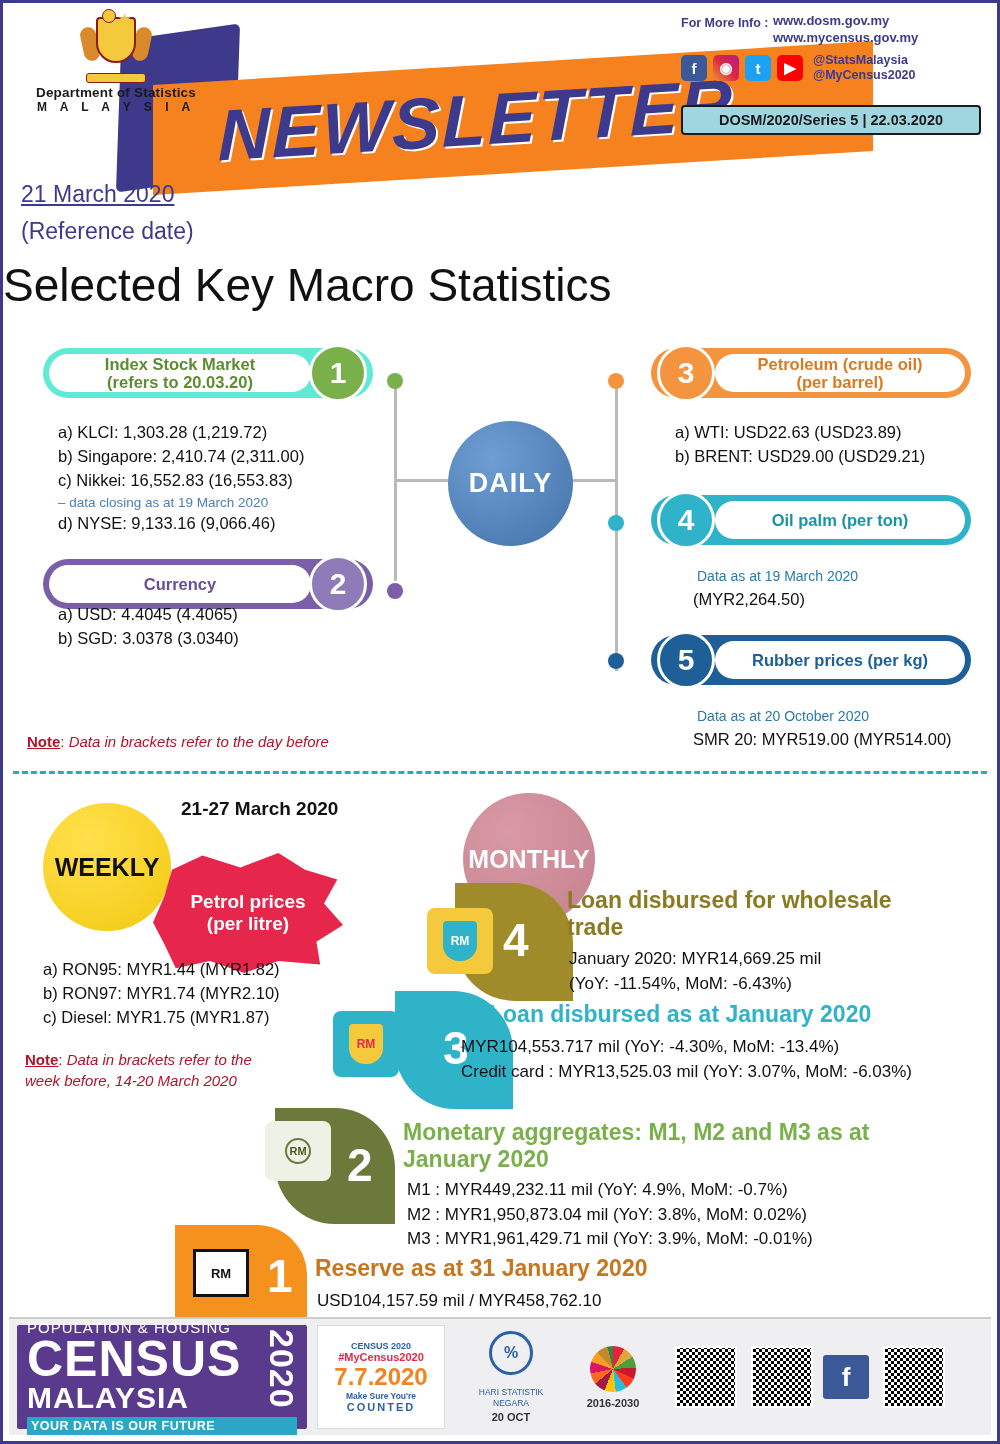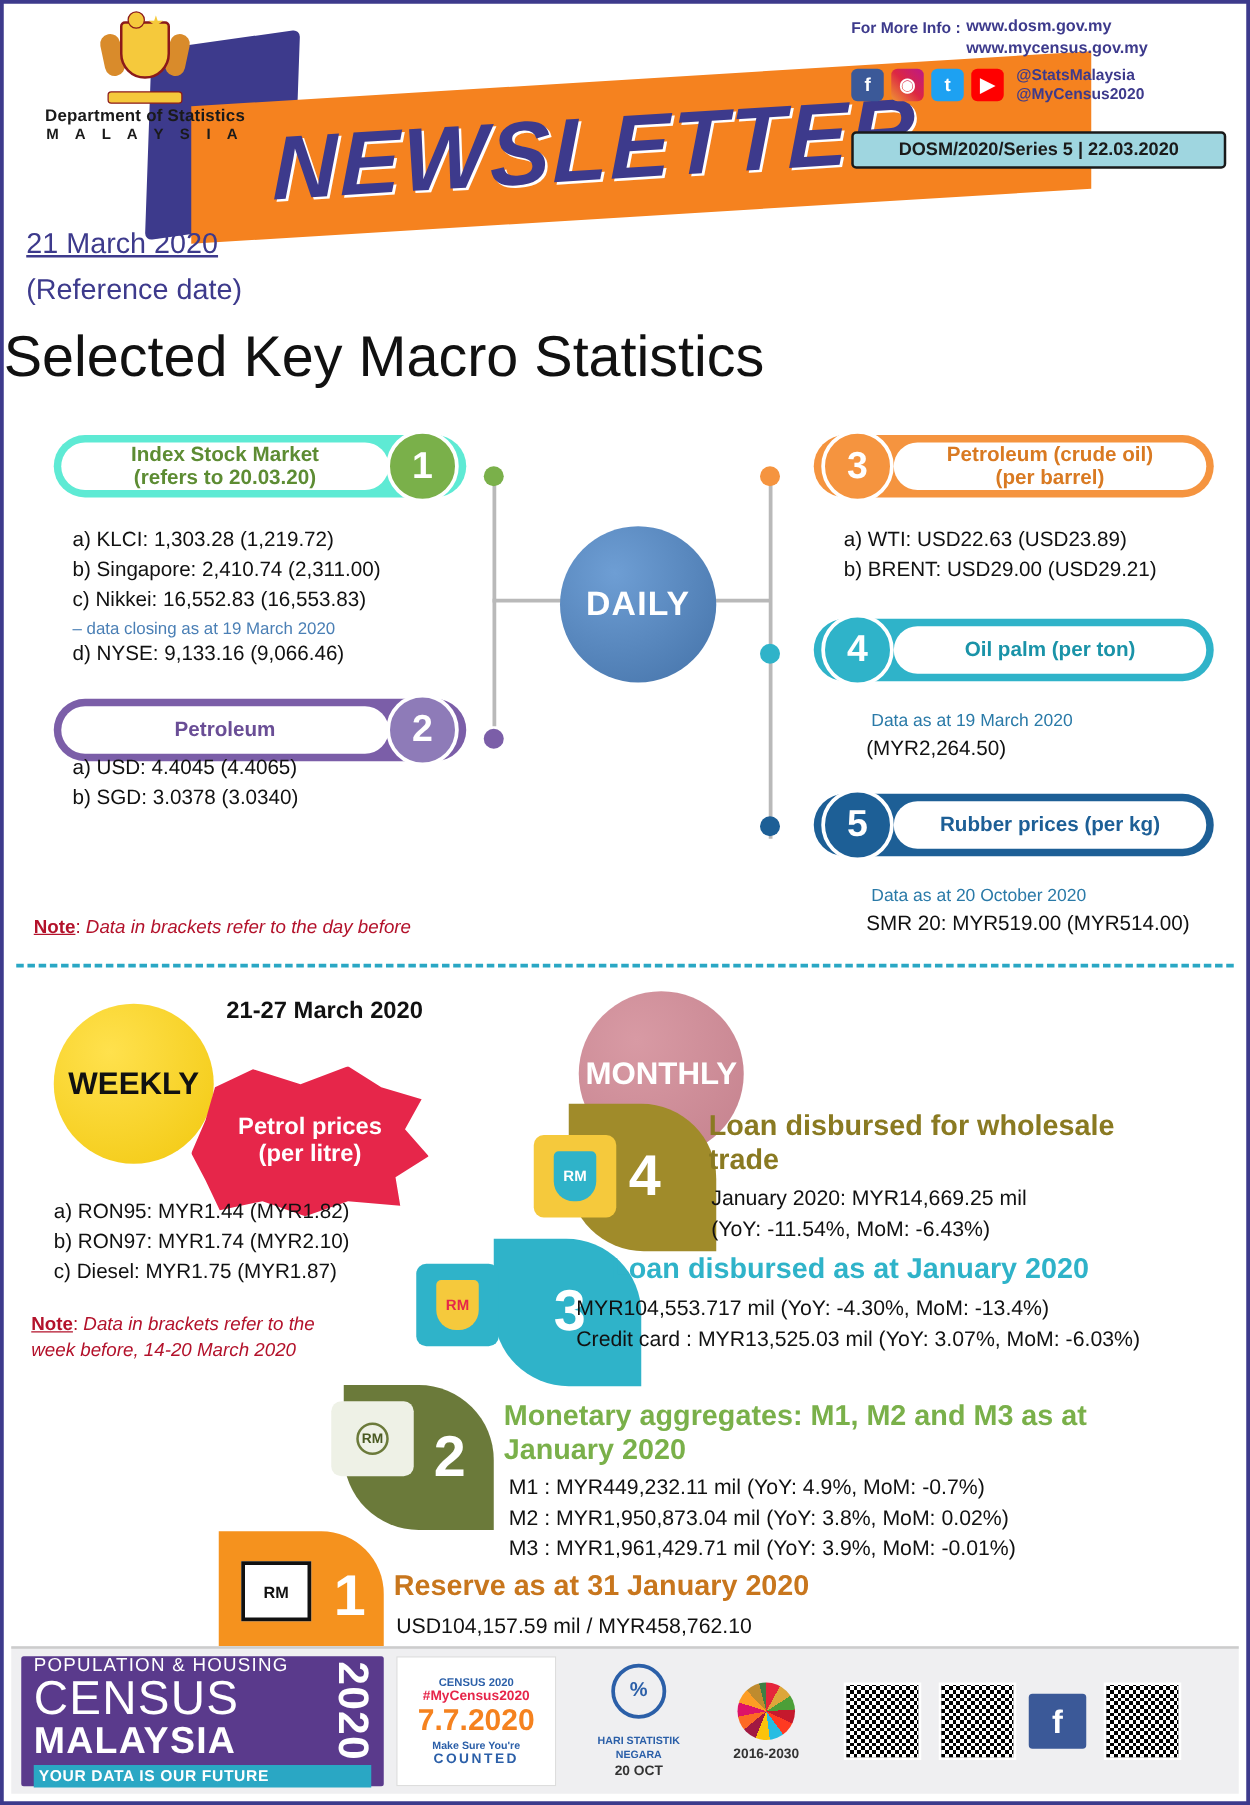--- a/index.html
+++ b/index.html
@@ -170,40 +170,40 @@
     position:absolute; left:6px; bottom:6px; width:982px; height:118px;
     background:#efeff1; border-top:2px solid #ccc;
     display:flex; align-items:center;
   }
   .census-logo {
     width:290px; height:104px; margin-left:8px;
     background:#5a3a8c; color:#fff; position:relative; border-radius:2px;
     display:flex; flex-direction:column; justify-content:center; padding:6px 10px;
   }
   .cl-1 { font-size:15px; font-weight:normal; letter-spacing:1px; }
-  .cl-2 { font-size:38px; font-weight:normal; line-height:.95; letter-spacing:1px; }
+  .cl-2 { font-size:50px; font-weight:bold; line-height:.95; letter-spacing:1px; }
   .cl-3 { font-size:30px; font-weight:bold; line-height:1; letter-spacing:1px; }
   .cl-4 { background:#2aa7c4; color:#fff; font-size:12.5px; font-weight:bold; padding:2px 4px; margin-top:4px; letter-spacing:.5px;}
   .cl-year {
     position:absolute; right:6px; top:4px; font-size:34px; font-weight:bold;
     color:#fff; writing-mode:vertical-rl; letter-spacing:1px;
   }
   .mycensus {
     width:128px; height:104px; margin-left:10px; background:#fff; border:1px solid #ddd;
     display:flex; flex-direction:column; align-items:center; justify-content:center; text-align:center;
   }
   .mc-top { font-size:9px; color:#2b5fa8; font-weight:bold; }
   .mc-tag { font-size:11px; font-weight:bold; color:#e6264a; }
   .mc-date { font-size:24px; font-weight:bold; color:#f5821f; }
   .mc-sub { font-size:8.5px; color:#2b5fa8; font-weight:bold; line-height:1.25; }
   .mc-counted { font-size:11px; font-weight:bold; color:#2b5fa8; letter-spacing:2px; }
 
   .stat-day { width:96px; margin-left:18px; text-align:center; }
   .sd-circle { width:44px; height:44px; border-radius:50%; border:3px solid #2b5fa8; margin:0 auto; display:flex;align-items:center;justify-content:center;font-size:16px;font-weight:bold;color:#2b5fa8;}
-  .sd-t { font-size:8.5px; font-weight:bold; color:#2b5fa8; line-height:1.2; margin-top:12px;}
+  .sd-t { font-size:8.5px; font-weight:normal; color:#2b5fa8; line-height:1.2; margin-top:12px;}
   .sd-d { font-size:11px; font-weight:bold; color:#333; margin-top:3px;}
   .sdg { width:96px; text-align:center; margin-left:6px; }
   .sdg-wheel { width:46px;height:46px;border-radius:50%;margin:0 auto;
     background:conic-gradient(#e5243b 0 8%,#dda63a 8% 16%,#4c9f38 16% 24%,#c5192d 24% 32%,#ff3a21 32% 40%,#26bde2 40% 48%,#fcc30b 48% 56%,#a21942 56% 64%,#fd6925 64% 72%,#dd1367 72% 80%,#fd9d24 80% 88%,#bf8b2e 88% 96%,#3f7e44 96% 100%);}
   .sdg-t { font-size:11px; font-weight:bold; color:#333; margin-top:5px; }
   .qr { width:62px; height:62px; margin-left:14px;
     background:
       repeating-linear-gradient(0deg,#000 0 3px,#fff 3px 6px),
       repeating-linear-gradient(90deg,#000 0 3px,#fff 3px 6px);
     background-blend-mode:difference; border:2px solid #fff; }
@@ -284,21 +284,21 @@
     <div>a) KLCI: 1,303.28 (1,219.72)</div>
     <div>b) Singapore: 2,410.74 (2,311.00)</div>
     <div>c) Nikkei: 16,552.83 (16,553.83)</div>
     <div class="small-note">– data closing as at 19 March 2020</div>
     <div>d) NYSE: 9,133.16 (9,066.46)</div>
   </div>
 
   <div class="pill" style="left:40px; top:556px; width:330px; background:#7b5ea8;">
     <div class="pill-inner" style="left:6px; width:262px;">
       <div class="pill-label" style="color:#6a4e96;">
-        <span>Petroleum</span>
+        <span>Currency</span>
       </div>
     </div>
     <div class="num-bubble" style="right:6px; background:#8e7bb8;">2</div>
   </div>
   <div class="body-txt" style="left:55px; top:600px; width:350px;">
     <div>a) USD: 4.4045 (4.4065)</div>
     <div>b) SGD: 3.0378 (3.0340)</div>
   </div>
 
   <div class="pill" style="left:648px; top:345px; width:320px; background:#f5943f;">

